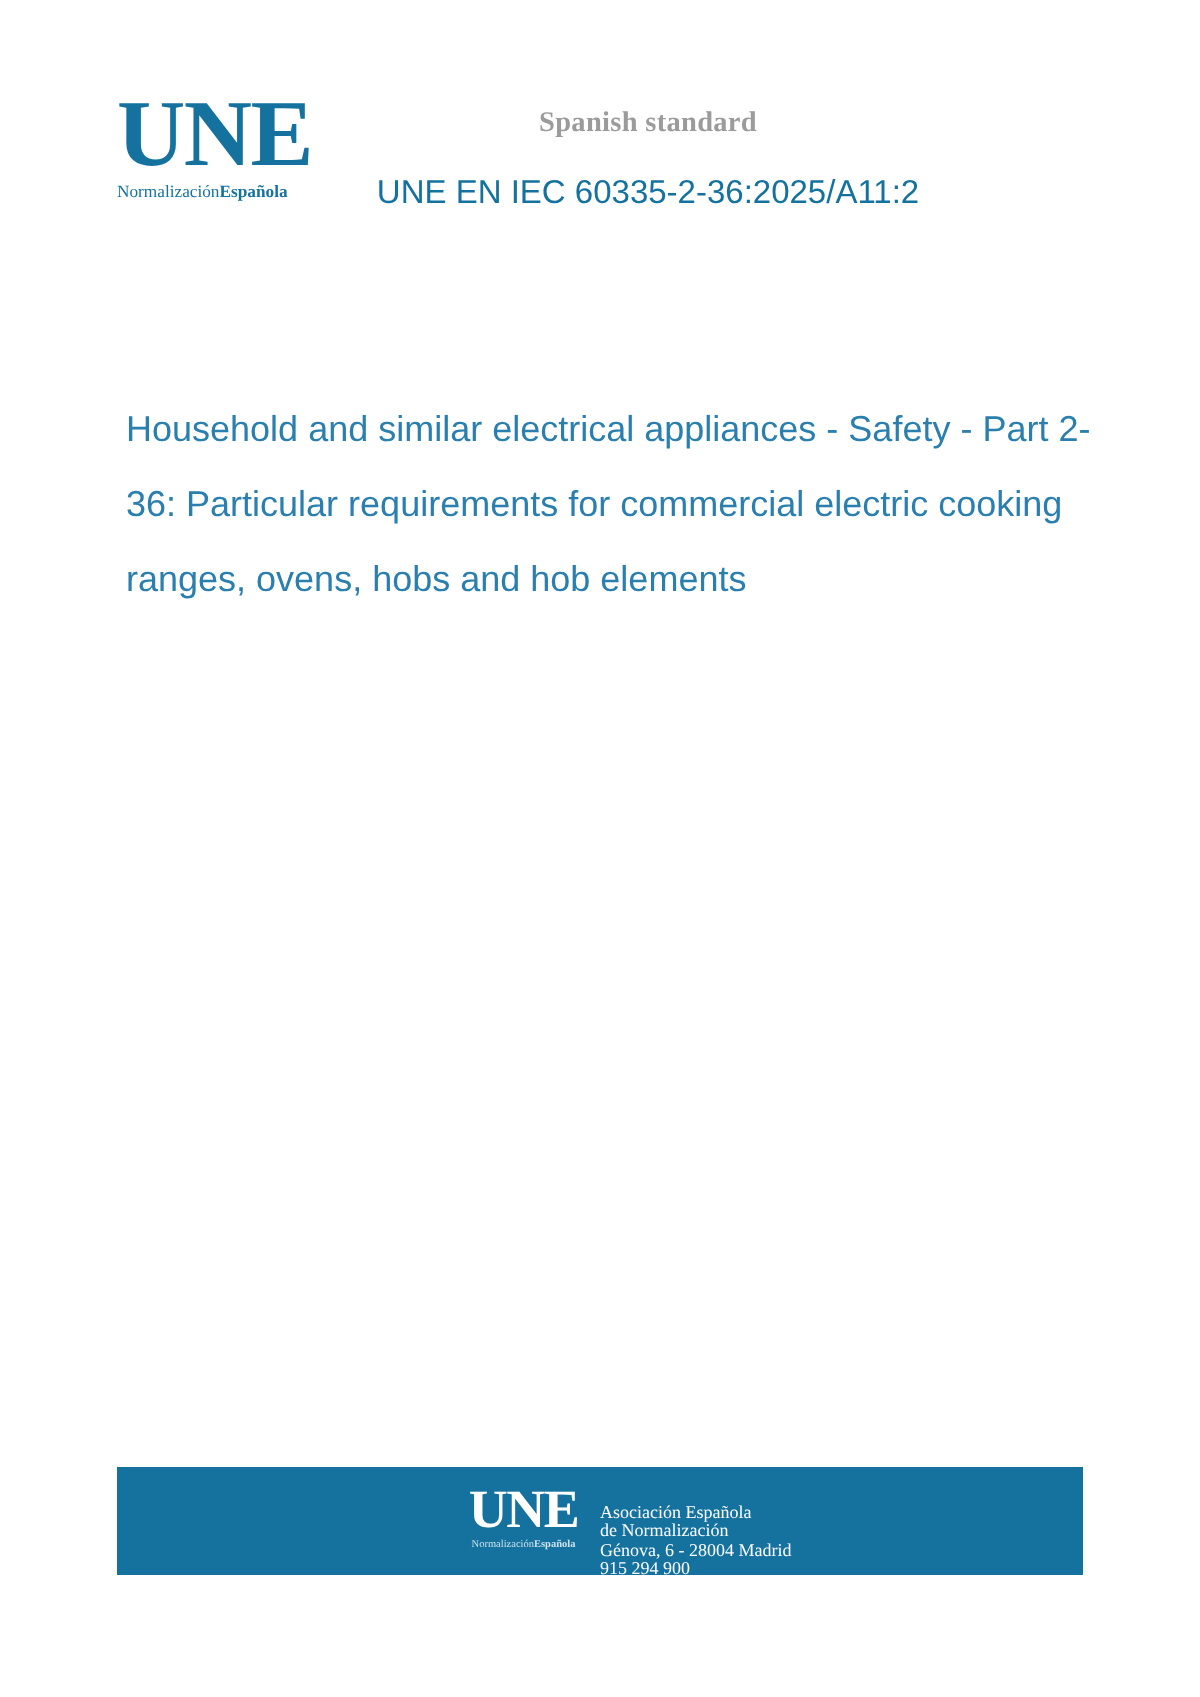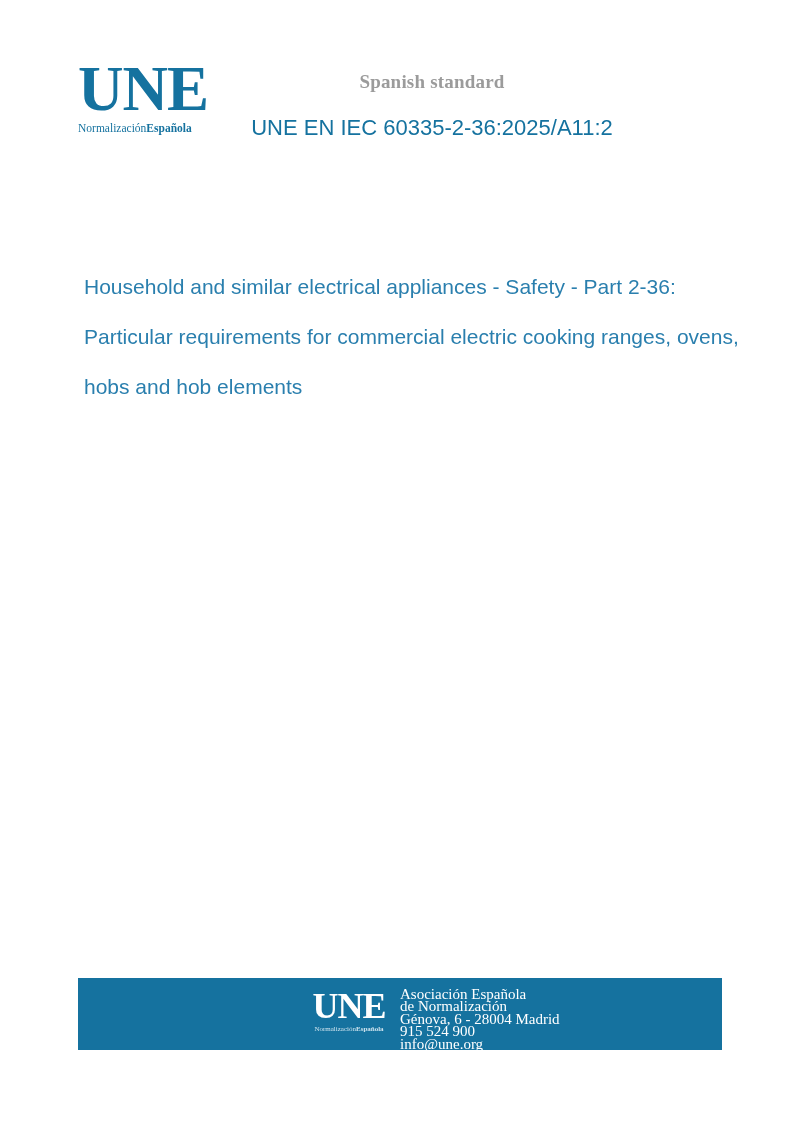--- a/index.html
+++ b/index.html
@@ -89,21 +89,21 @@
     margin-top: 4px;
   }
 
   
   .title {
     position: absolute;
     left: 84px;
     top: 262px;
     width: 660px;
     font-family: "Liberation Sans", sans-serif;
-    font-size: 21px;
+    font-size: 24px;
     line-height: 50px;
     color: #2a7fae;
   }
 
   
   .footer {
     position: absolute;
     left: 78px;
     top: 978px;
     width: 644px;
@@ -132,23 +132,23 @@
     font-family: "Liberation Serif", serif;
     font-size: 7px;
     color: #cfe4ef;
     margin-top: 1px;
   }
   .footer-logo-sub .bold { font-weight: bold; }
 
   .footer-address {
     position: absolute;
     left: 322px;
-    top: 10px;
+    top: 24px;
     font-family: "Liberation Serif", serif;
-    font-size: 15px;
+    font-size: 12px;
     line-height: 12.4px;
     color: #ffffff;
   }
   .footer-address div { white-space: nowrap; }
 </style>
 </head>
 <body>
 
 <div class="page">
 
@@ -172,20 +172,20 @@
 
     <div class="footer-logo">
       <div class="footer-logo-une">UNE</div>
       <div class="footer-logo-sub"><span>Normalización</span><span class="bold">Española</span></div>
     </div>
 
     <div class="footer-address">
       <div>Asociación Española</div>
       <div>de Normalización</div>
       <div>Génova, 6 - 28004 Madrid</div>
-      <div>915 524 900</div>
+      <div>915 294 900</div>
       <div>info@une.org</div>
       <div>www.une.org</div>
     </div>
 
   </div>
 
 </div>
 
 </body></html>

